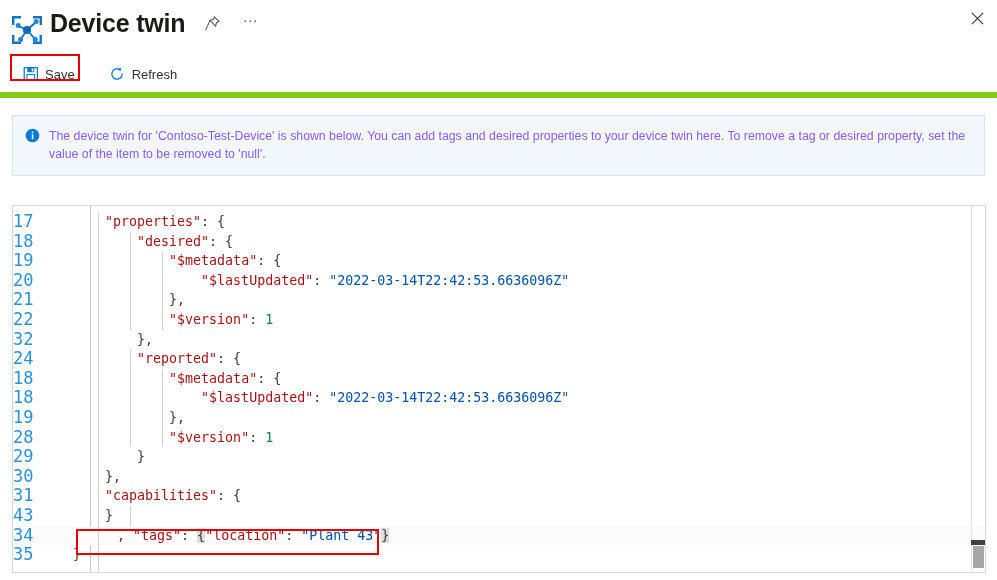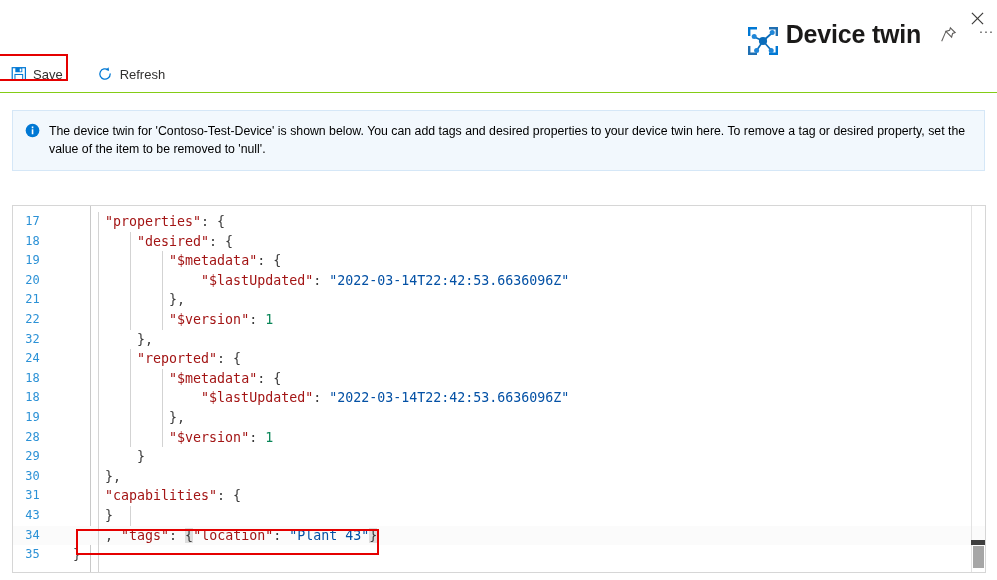--- a/index.html
+++ b/index.html
@@ -17,22 +17,21 @@
   }
 
   
   .header {
     position: relative;
     height: 56px;
   }
   .title-row {
     display: flex;
     align-items: flex-start;
-    padding: 20px 0 0 10px;
-    justify-content: flex-end;
+    padding: 9px 0 0 10px;
   }
   .twin-icon {
     width: 34px;
     height: 34px;
     margin-top: 4px;
     flex: 0 0 auto;
   }
   .title-block {
     margin-left: 6px;
   }
@@ -80,24 +79,24 @@
     display: flex;
     align-items: center;
     justify-content: center;
     cursor: pointer;
   }
 
   
   .cmdbar {
     position: relative;
     height: 36px;
-    padding-left: 4px;
+    padding-left: 16px;
     display: flex;
     align-items: center;
-    border-bottom: 1px solid #84cc16;
+    border-bottom: 6px solid #84cc16;
   }
   .cmd-btn {
     display: flex;
     align-items: center;
     height: 24px;
     padding: 0 6px;
     font-size: 13px;
     color: #323130;
     cursor: pointer;
     background: transparent;
@@ -139,21 +138,21 @@
     min-height: 58px;
   }
   .banner-icon {
     flex: 0 0 auto;
     margin-top: 1px;
     margin-right: 9px;
   }
   .banner-text {
     font-size: 12.3px;
     line-height: 18px;
-    color: #000000;
+    color: #8b5cf6;
   }
 
   
   .editor {
     position: absolute;
     left: 12px;
     top: 205px;
     width: 974px;
     height: 368px;
     border: 1px solid #d6d6d6;
@@ -172,25 +171,25 @@
     position: relative;
     height: 19.6px;
     line-height: 19.6px;
     white-space: pre;
     font-size: 13.3px;
     display: flex;
   }
   .ln {
     width: 52px;
     flex: 0 0 52px;
-    text-align: center;
+    text-align: left;
     padding-right: 13px;
     box-sizing: border-box;
     color: #2b91d6;
-    font-size: 12px;
+    font-size: 17px;
     font-family: "DejaVu Sans Mono", monospace;
     user-select: none;
   }
   .code {
     flex: 1 1 auto;
     padding-left: 8px;
     position: relative;
   }
   
   .gutter-line {
@@ -212,20 +211,21 @@
   .tok-num   { color: #098658; }
   .tok-bool  { color: #0451a5; }
   .tok-punct { color: #3b3b3b; }
   .bracket-hl {
     background: #dddddd;
     color: #3b3b3b;
   }
 
   .line-highlight-row {
     background: #fbfbfb;
+    gap: 12px;
   }
   .red-outline-line {
     position: absolute;
     left: 63px;
     top: 323px;
     width: 303px;
     height: 26px;
     border: 2px solid #e50000;
     box-sizing: border-box;
     pointer-events: none;

